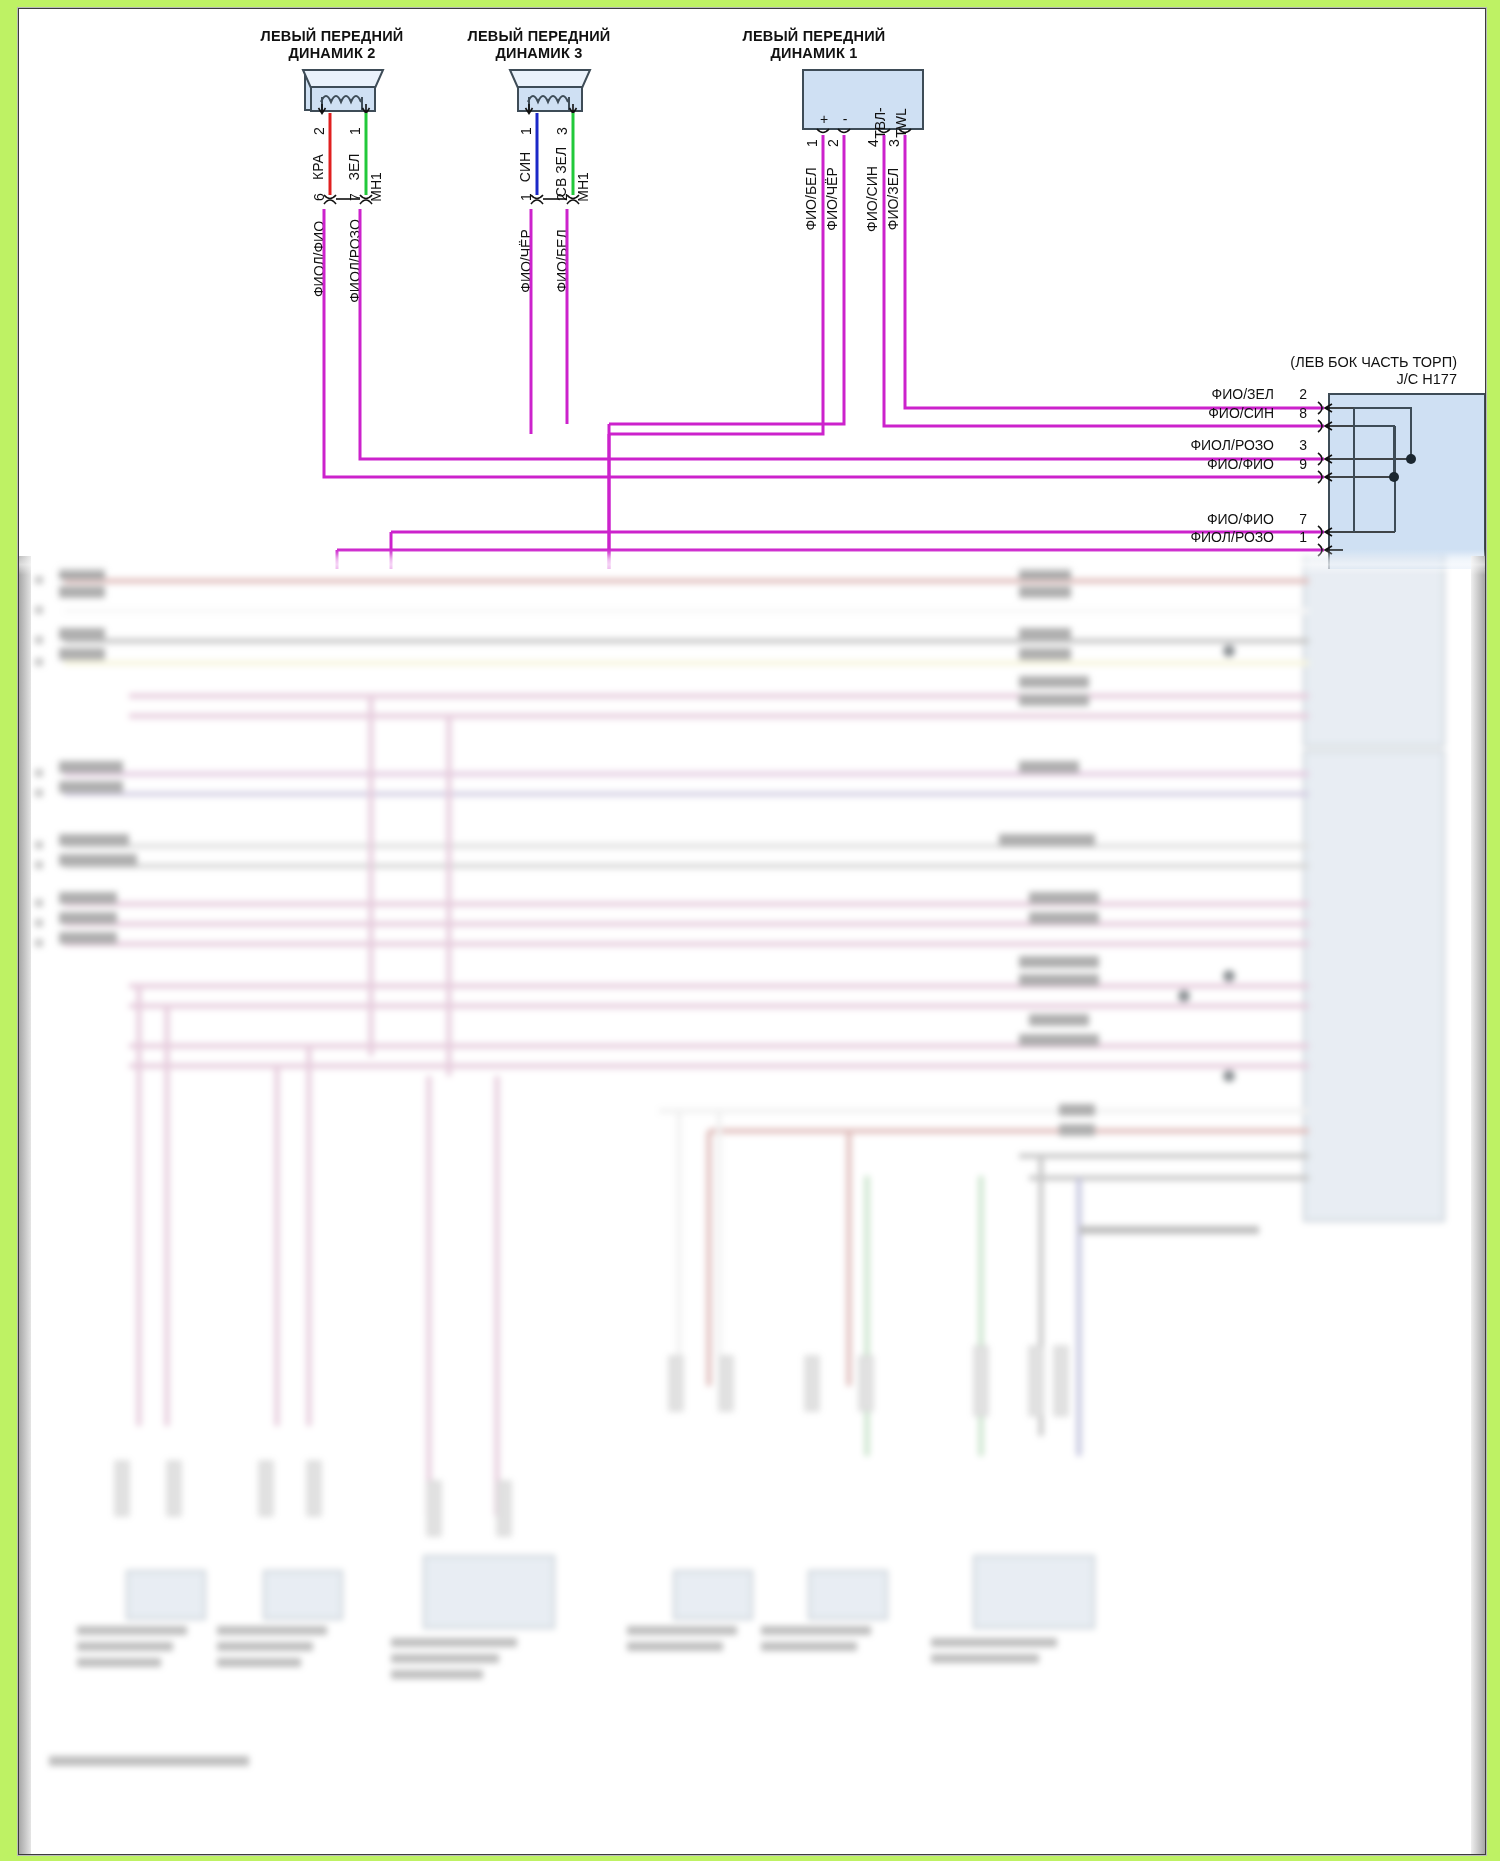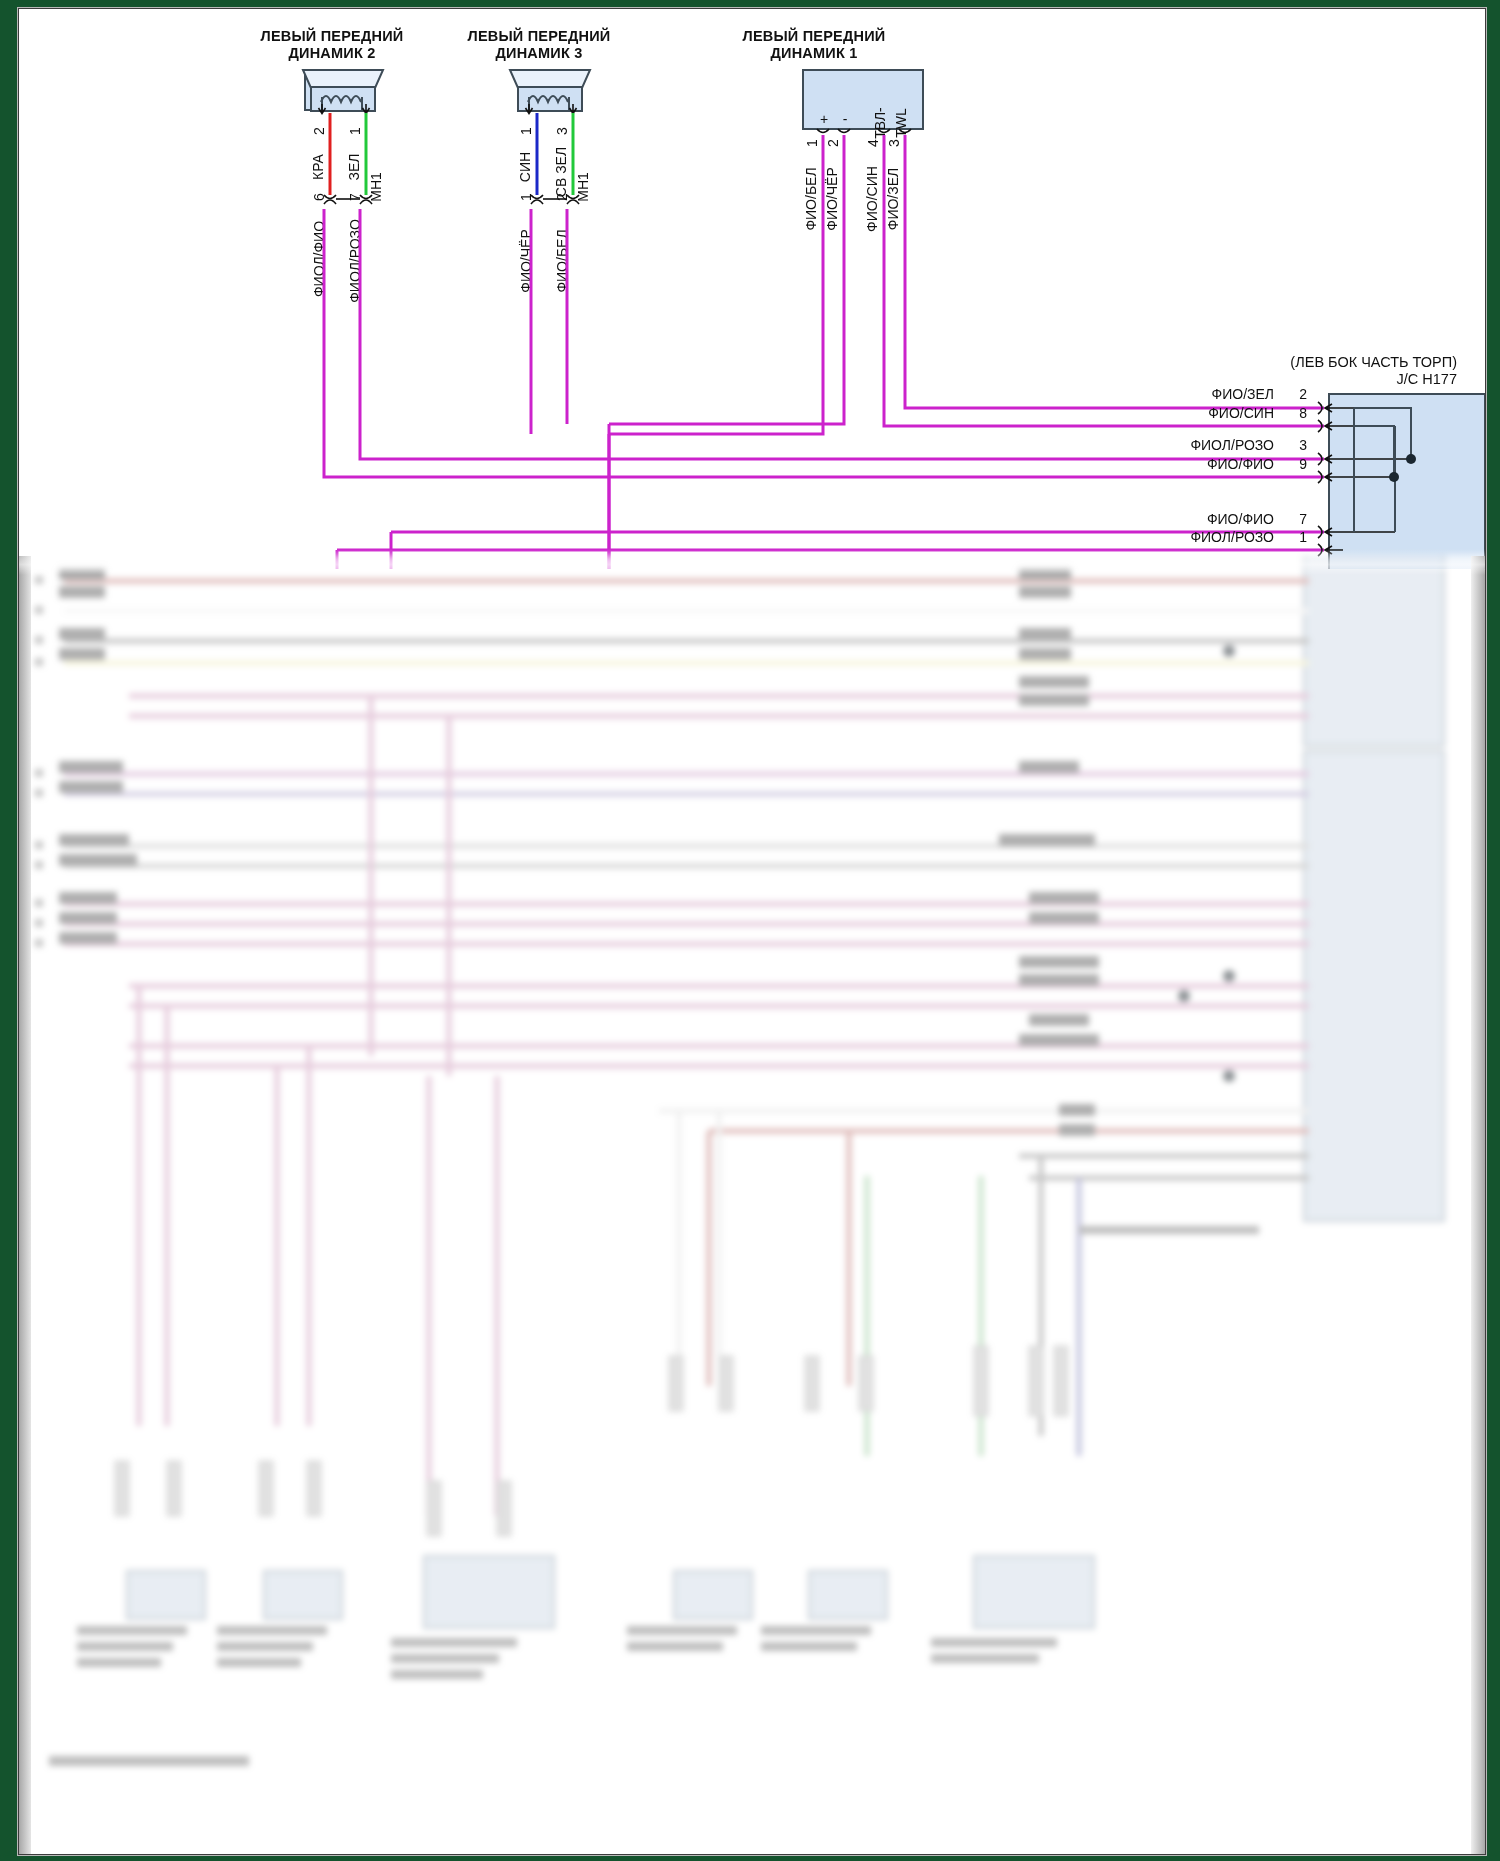--- a/index.html
+++ b/index.html
@@ -1,17 +1,17 @@
 <!DOCTYPE html>
 <html><head>
 <meta charset="utf-8">
 <style>
   html,body{margin:0;padding:0;background:#8a8a8a;}
   body{font-family:"Liberation Sans","DejaVu Sans",sans-serif;}
-  #page{position:relative;width:1500px;height:1861px;overflow:hidden;background:#14532d;}
+  #page{position:relative;width:1500px;height:1861px;overflow:hidden;background:#bef264;}
   #sheet{position:absolute;left:18px;top:8px;width:1466px;height:1845px;background:#ffffff;
          border:1px solid #3c3c3c;box-shadow:0 0 0 1px #b9b9b9;overflow:hidden;}
   .svgwrap{position:absolute;left:0;top:0;width:100%;height:100%;}
   svg{display:block;}
 
   
   #blurlayer{position:absolute;left:0;top:547px;width:1466px;height:1298px;overflow:hidden;
              filter:blur(3.1px) saturate(.55) opacity(.62);pointer-events:none;}
   #blurlayer svg{opacity:.9;}
   #fadeTop{position:absolute;left:0;top:540px;width:1466px;height:26px;

